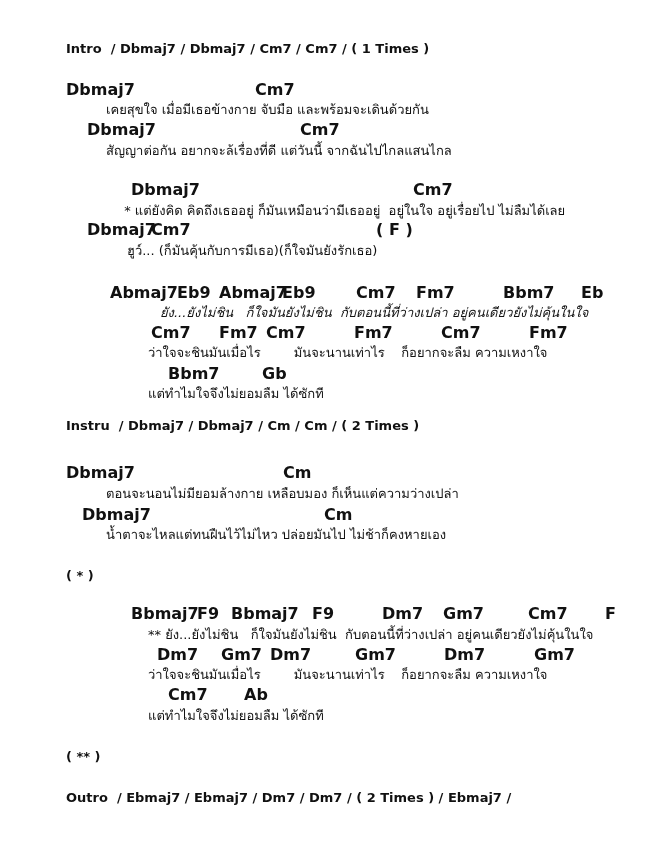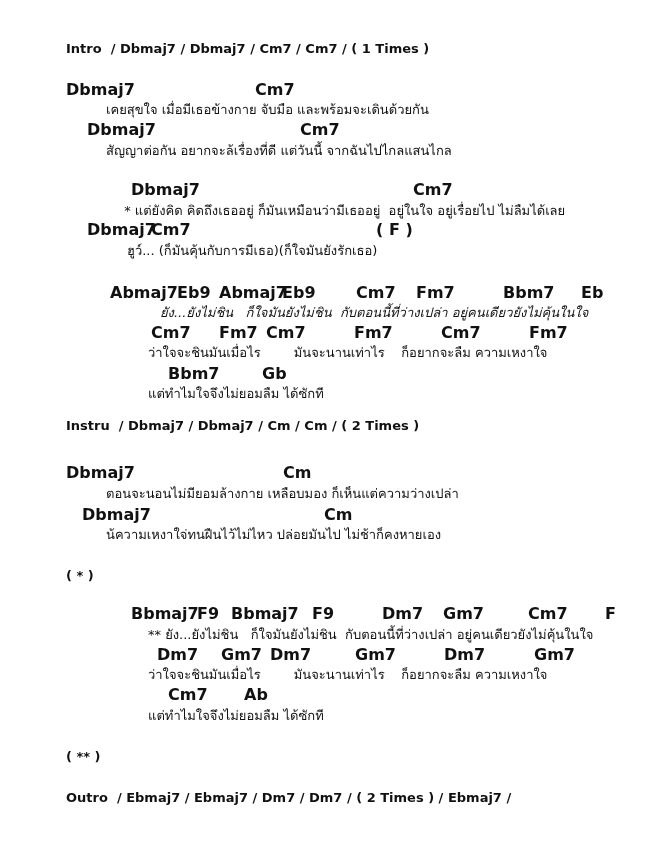--- a/index.html
+++ b/index.html
@@ -32,21 +32,21 @@
   <div class="line" style="left:0;top:325px;width:670px;height:16px;"><span class="chord" style="left: 151px; top: 0px;">Cm7</span><span class="chord" style="left: 219px; top: 0px;">Fm7</span><span class="chord" style="left: 266px; top: 0px;">Cm7</span><span class="chord" style="left: 354px; top: 0px;">Fm7</span><span class="chord" style="left: 441px; top: 0px;">Cm7</span><span class="chord" style="left: 529px; top: 0px;">Fm7</span></div>
   <div class="line lyric" style="left:108px;top:345px;">ว่าใจจะชินมันเมื่อไร        มันจะนานเท่าไร    ก็อยากจะลืม ความเหงาใจ</div>
   <div class="line" style="left:0;top:366px;width:670px;height:16px;"><span class="chord" style="left: 168px; top: 0px;">Bbm7</span><span class="chord" style="left: 262px; top: 0px;">Gb</span></div>
   <div class="line lyric" style="left:108px;top:386px;">แต่ทำไมใจจึงไม่ยอมลืม ได้ซักที</div>
 
   <div class="line bold" style="left:66px;top:418px;">Instru  / Dbmaj7 / Dbmaj7 / Cm / Cm / ( 2 Times )</div>
 
   <div class="line" style="left:0;top:465px;width:670px;height:16px;"><span class="chord" style="left: 66px; top: 0px;">Dbmaj7</span><span class="chord" style="left: 283px; top: 0px;">Cm</span></div>
   <div class="line lyric" style="left:66px;top:486px;">ตอนจะนอนไม่มียอมล้างกาย เหลือบมอง ก็เห็นแต่ความว่างเปล่า</div>
   <div class="line" style="left:0;top:507px;width:670px;height:16px;"><span class="chord" style="left: 82px; top: 0px;">Dbmaj7</span><span class="chord" style="left: 324px; top: 0px;">Cm</span></div>
-  <div class="line lyric" style="left:66px;top:527px;">น้ความเหงาใจ่ทนฝืนไว้ไม่ไหว ปล่อยมันไป ไม่ช้าก็คงหายเอง</div>
+  <div class="line lyric" style="left:66px;top:527px;">น้ำตาจะไหลแต่ทนฝืนไว้ไม่ไหว ปล่อยมันไป ไม่ช้าก็คงหายเอง</div>
 
   <div class="line bold" style="left:66px;top:568px;">( * )</div>
 
   <div class="line" style="left:0;top:606px;width:670px;height:16px;"><span class="chord" style="left: 131px; top: 0px;">Bbmaj7</span><span class="chord" style="left: 197px; top: 0px;">F9</span><span class="chord" style="left: 231px; top: 0px;">Bbmaj7</span><span class="chord" style="left: 312px; top: 0px;">F9</span><span class="chord" style="left: 382px; top: 0px;">Dm7</span><span class="chord" style="left: 443px; top: 0px;">Gm7</span><span class="chord" style="left: 528px; top: 0px;">Cm7</span><span class="chord" style="left: 605px; top: 0px;">F</span></div>
   <div class="line lyric" style="left:108px;top:627px;">** ยัง...ยังไม่ชิน   ก็ใจมันยังไม่ชิน  กับตอนนี้ที่ว่างเปล่า อยู่คนเดียวยังไม่คุ้นในใจ</div>
   <div class="line" style="left:0;top:647px;width:670px;height:16px;"><span class="chord" style="left: 157px; top: 0px;">Dm7</span><span class="chord" style="left: 221px; top: 0px;">Gm7</span><span class="chord" style="left: 270px; top: 0px;">Dm7</span><span class="chord" style="left: 355px; top: 0px;">Gm7</span><span class="chord" style="left: 444px; top: 0px;">Dm7</span><span class="chord" style="left: 534px; top: 0px;">Gm7</span></div>
   <div class="line lyric" style="left:108px;top:667px;">ว่าใจจะชินมันเมื่อไร        มันจะนานเท่าไร    ก็อยากจะลืม ความเหงาใจ</div>
   <div class="line" style="left:0;top:687px;width:670px;height:16px;"><span class="chord" style="left: 168px; top: 0px;">Cm7</span><span class="chord" style="left: 244px; top: 0px;">Ab</span></div>
   <div class="line lyric" style="left:108px;top:708px;">แต่ทำไมใจจึงไม่ยอมลืม ได้ซักที</div>
 

